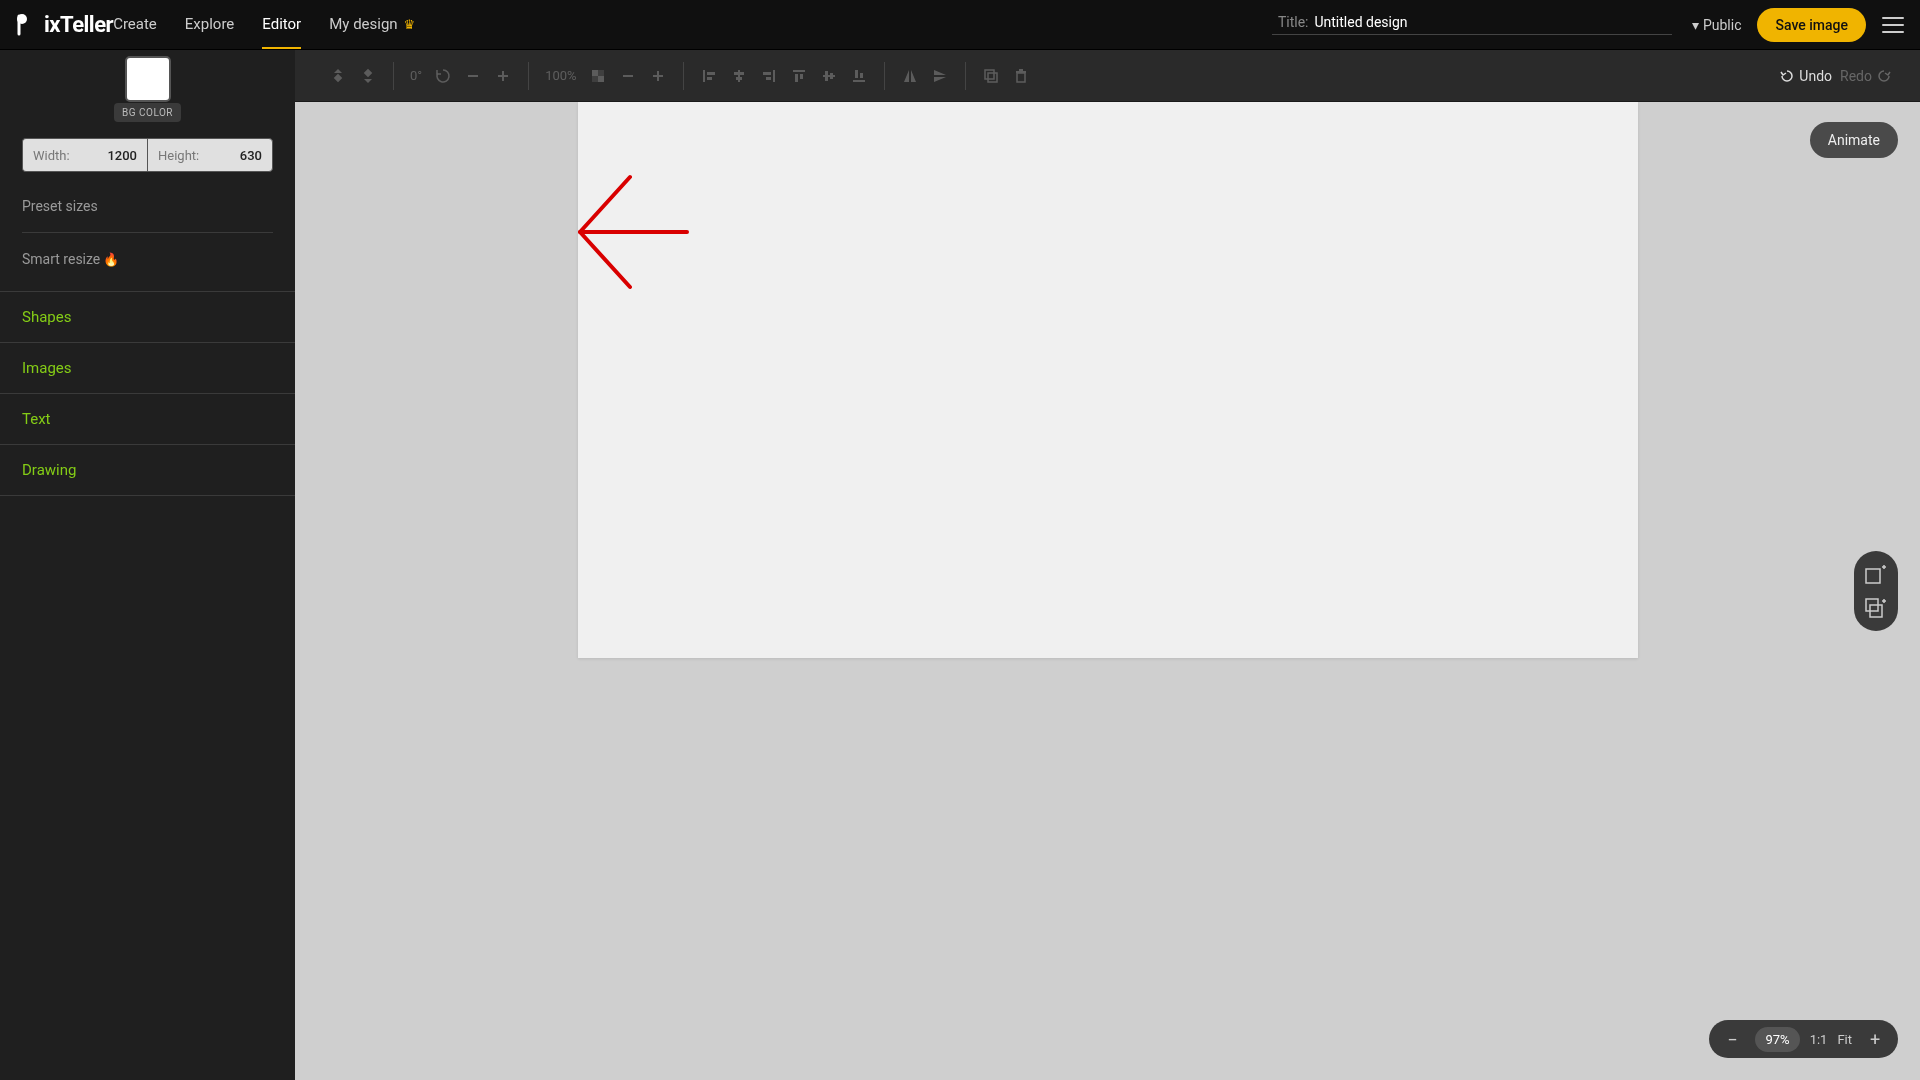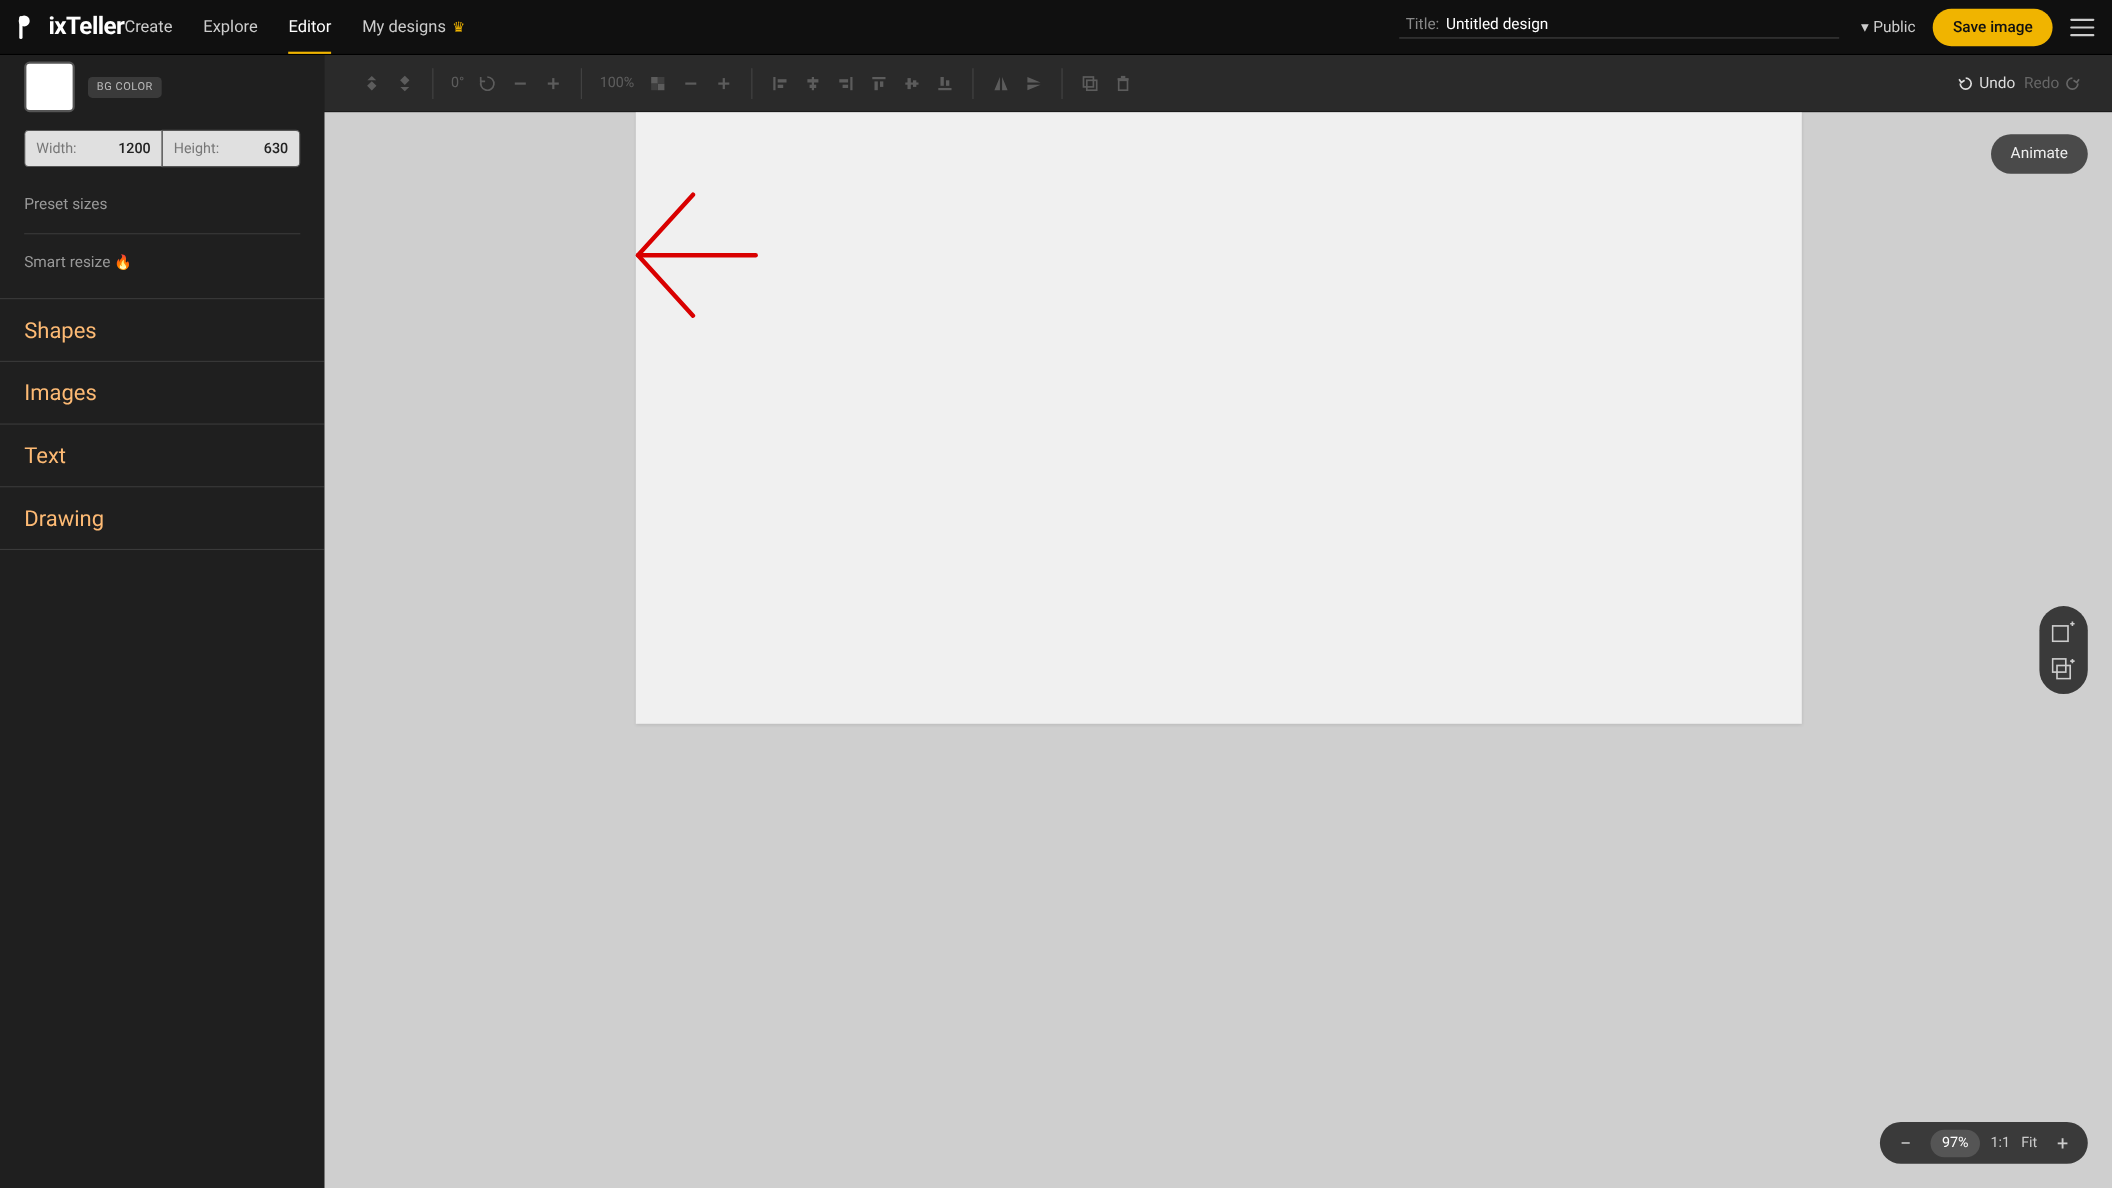--- a/index.html
+++ b/index.html
@@ -35,40 +35,40 @@
 .sidebar { width: 295px; background: #1f1f1f; padding: 0; overflow-y: auto; }
 .panel-header { display: flex; align-items: center; justify-content: space-between; padding: 16px 22px 10px 22px; }
 .panel-title { color: #eee; font-size: 16px; border-bottom: 1px solid #555; padding-bottom: 4px; }
 .panel-close { width: 18px; height: 18px; cursor: pointer; position: relative; }
 .panel-close::before, .panel-close::after {
   content: ''; position: absolute; left: 8px; top: 0; width: 2px; height: 18px; background: #888;
 }
 .panel-close::before { transform: rotate(45deg); }
 .panel-close::after { transform: rotate(-45deg); }
 
-.bgcolor-row { display: flex; align-items: center; gap: 12px; padding: 6px 22px 16px 22px; }
+.bgcolor-row { display: flex; align-items: center; gap: 1px; padding: 6px 22px 16px 22px; flex-direction: column; }
 .swatch { width: 46px; height: 46px; border: 2px solid #555; border-radius: 5px; background: #fff; cursor: pointer; }
 .bg-badge {
   background: #3a3a3a; color: #bbb; font-size: 10px; letter-spacing: 0.5px;
   padding: 4px 8px; border-radius: 4px;
 }
 
 .size-row { display: flex; padding: 0 22px 14px 22px; gap: 0; }
 .size-input {
   background: #e0e0e0; border: 1px solid #555; height: 34px; display: flex; align-items: center;
   padding: 0 10px; font-size: 13px; color: #555; flex: 1;
 }
 .size-input:first-child { border-radius: 4px 0 0 4px; border-right: none; }
 .size-input:last-child { border-radius: 0 4px 4px 0; }
 .size-label { color: #777; }
 .size-val { margin-left: auto; color: #222; font-weight: 500; }
 
 .side-link { padding: 12px 22px; color: #999; font-size: 14px; cursor: pointer; }
 .side-divider { border-top: 1px solid #3a3a3a; margin: 6px 22px; }
-.side-section { padding: 16px 22px; color: #fdba74; font-size: 20px; cursor: pointer; border-bottom: 1px solid #3a3a3a; }
+.side-section { padding: 16px 22px; color: #84cc16; font-size: 15px; cursor: pointer; border-bottom: 1px solid #3a3a3a; }
 .side-section.first { border-top: 1px solid #3a3a3a; margin-top: 12px; }
 .fire { color: #e33; font-size: 13px; }
 
 
 .canvas-area { flex: 1; display: flex; flex-direction: column; position: relative; }
 
 .toolbar {
   height: 52px; background: #2a2a2a; display: flex; align-items: center; padding: 0 18px; gap: 0;
   border-bottom: 1px solid #1a1a1a;
 }
@@ -122,21 +122,21 @@
       <circle cx="6" cy="6" r="5" fill="#fff"></circle>
       <path d="M3 3v18" stroke="#fff" stroke-width="3" stroke-linecap="round" fill="none"></path>
     </svg>
     <span class="logo-text">ixTeller</span>
   </div>
   <div class="nav">
     <span class="nav-item">Create</span>
     <span class="nav-item">Explore</span>
     <span class="nav-item active">Editor</span>
     <span class="nav-item">
-      <span>My designs</span>
+      <span>My design</span>
       <span class="crown">♛</span>
     </span>
   </div>
   <div class="header-spacer"></div>
   <div class="title-group">
     <span class="title-label">Title:</span>
     <span class="title-value">Untitled design</span>
   </div>
   <div class="visibility">
     <span>▾</span>

